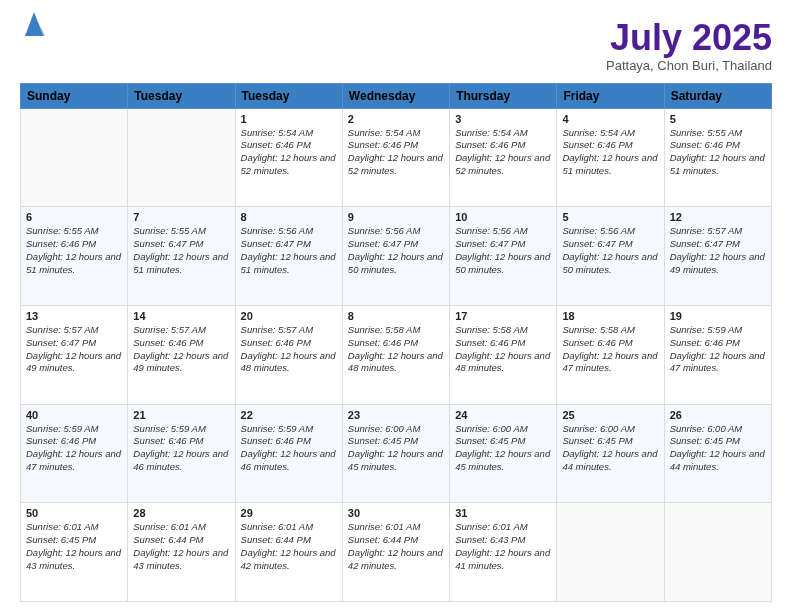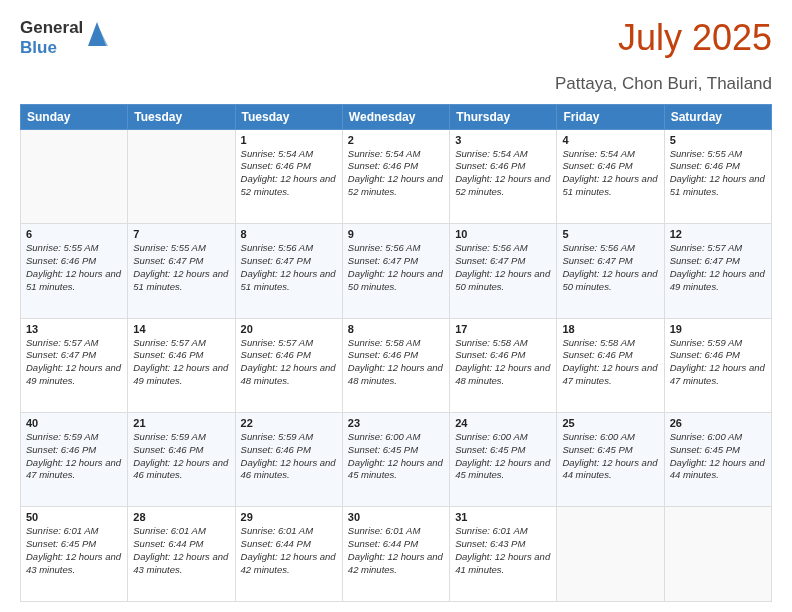--- a/index.html
+++ b/index.html
@@ -21,39 +21,39 @@
       display: flex;
       justify-content: space-between;
       align-items: flex-start;
       margin-bottom: 10px;
     }
     .title-block {
       text-align: right;
     }
     .month-title {
       font-size: 36px;
-      font-weight: normal;
-      color: #c2410c;
+      font-weight: bold;
+      color: #4c1d95;
       line-height: 1.1;
     }
     .location {
-      font-size: 17px;
+      font-size: 13px;
       color: #555;
-      margin-top: 16px;
+      margin-top: 0;
     }
     .calendar {
       flex: 1;
       border: 1px solid #ccc;
       border-collapse: collapse;
       width: 100%;
       table-layout: fixed;
     }
     .calendar th {
       background: #3a7fc1;
-      color: #ffffff;
+      color: #000000;
       text-align: left;
       padding: 5px 6px;
       font-size: 12px;
       font-weight: bold;
       border: 1px solid #5590cc;
     }
     .calendar td {
       vertical-align: top;
       padding: 4px 5px;
       border: 1px solid #ddd;
@@ -98,24 +98,20 @@
       margin-left: 3px;
       margin-top: -8px;
     }
   </style>
 </head>
 <body>
 
 <div class="page">
   <div class="header">
     <div class="logo-wrapper">
-      <div class="logo-text-wrap">
-        <span class="logo-line1">General</span>
-        <span class="logo-line2">Blue</span>
-      </div>
       <svg class="logo-sail" width="22" height="28" viewBox="0 0 22 28">
         <polygon points="2,26 20,26 11,2" fill="#3a7fc1"></polygon>
         <polygon points="12,6 22,26 12,26" fill="#3a7fc1" opacity="0.6"></polygon>
       </svg>
     </div>
     <div class="title-block">
       <div class="month-title">July 2025</div>
       <div class="location">Pattaya, Chon Buri, Thailand</div>
     </div>
   </div>

